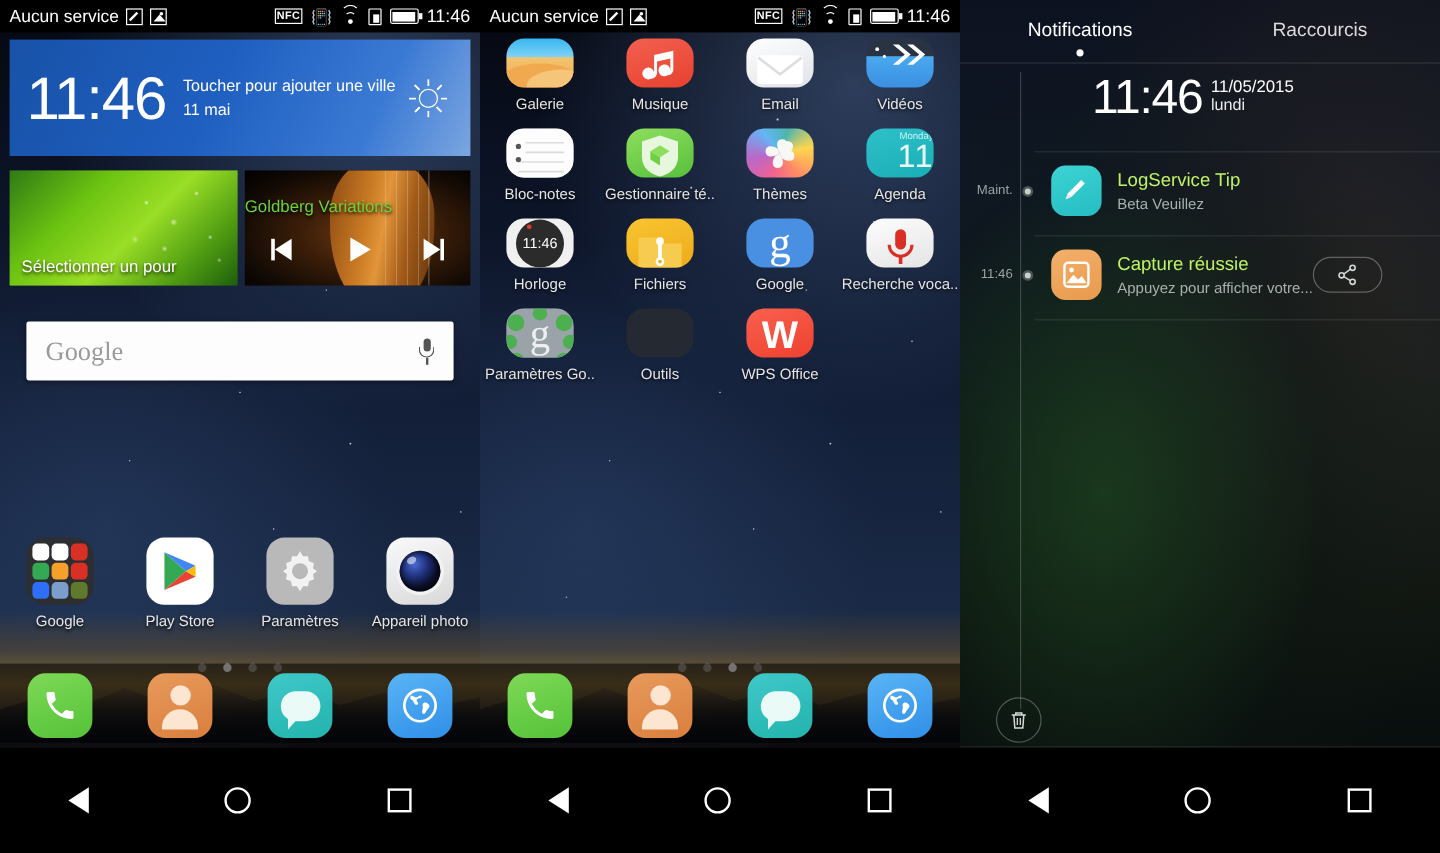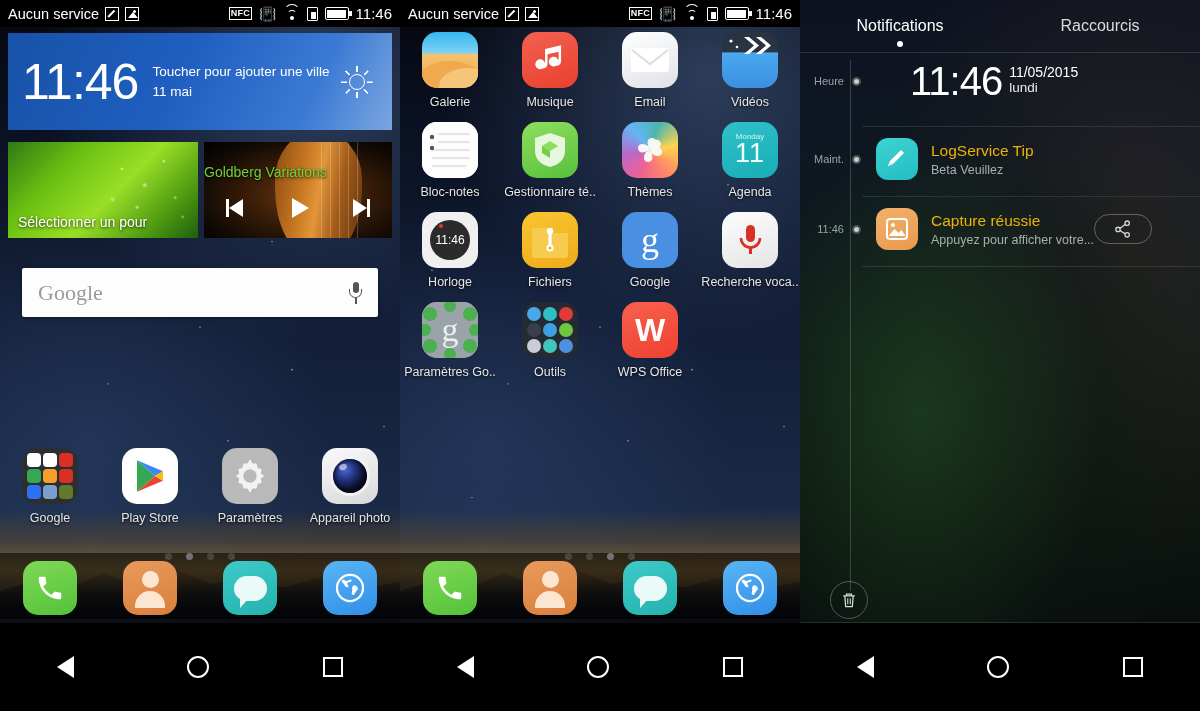--- a/index.html
+++ b/index.html
@@ -201,21 +201,21 @@
   .navbar{ position:absolute; left:0; right:0; bottom:0; height:88px; background:#000;
     display:flex; align-items:center; justify-content:space-around; z-index:25;}
   .nav-back{ width:0;height:0;border-right:17px solid #fff; border-top:11px solid transparent; border-bottom:11px solid transparent;}
   .nav-home{ width:22px;height:22px;border:2.4px solid #fff;border-radius:50%;}
   .nav-rec{ width:20px;height:20px;border:2.4px solid #fff;}
 
   
   .grid{ position:absolute; top:32px; left:0; right:0; }
   .grow{ display:flex; margin-bottom:13px; }
   .gcell{ flex:1; display:flex; flex-direction:column; align-items:center; }
-  .gcell .icon{ width:56px;height:56px; }
+  .gcell .icon{ width:56px;height:41px;align-items:flex-end; }
   .gcell .ilabel{ font-size:12.5px; }
   .gcell.empty{ visibility:hidden; }
 
   .gallery{ background:linear-gradient(180deg,#36b6ef 0%,#7fd3f5 38%,#f3c470 39%,#f0a84e 100%); }
   .gallery:after{ content:""; position:absolute; left:-8%; bottom:0; width:116%; height:48%;
     background:#f0a94f; border-radius:50% 50% 0 0 / 70% 70% 0 0; }
   .gallery:before{ content:""; position:absolute; left:30%; bottom:0; width:90%; height:36%;
     background:#f5c579; border-radius:60% 40% 0 0 / 90% 70% 0 0; z-index:2;}
   .music{ background:linear-gradient(160deg,#f2604f,#e8412f); display:flex;align-items:center;justify-content:center;}
   .videos{ background:linear-gradient(180deg,#2a3342 0%,#2a3342 36%,#49a9ef 37%,#3b8fe0 100%); }
@@ -256,21 +256,21 @@
   .timeline{ position:absolute; left:50px; top:60px; bottom:120px; width:1px; background:rgba(255,255,255,.18); }
   .nrow{ position:absolute; left:0; right:0; display:flex; align-items:center; }
   .nrow .tstamp{ width:44px; text-align:right; color:#9aa3a0; font-size:11px; }
   .nrow .bullet{ width:12px; display:flex; justify-content:center; margin-left:6px; }
   .nrow .bullet i{ width:9px;height:9px;border-radius:50%;background:#c8cfcc; border:2px solid #4b5551; display:block;}
   .nrow .nbody{ flex:1; display:flex; align-items:center; margin-left:14px; }
   .nicon{ width:42px;height:42px;border-radius:12px; display:flex;align-items:center;justify-content:center; flex:none;}
   .nicon.log{ background:linear-gradient(160deg,#3dd3d3,#24bdc3); }
   .nicon.shot{ background:linear-gradient(160deg,#f3b06a,#e89a4d); }
   .ntext{ margin-left:13px; }
-  .ntitle{ color:#eab308; font-size:15.5px; }
+  .ntitle{ color:#bef264; font-size:15.5px; }
   .nsub{ color:#a8b0ad; font-size:12.5px; margin-top:3px; }
   .nshare{ width:58px;height:30px;border-radius:16px;border:1px solid rgba(255,255,255,.3);
     display:flex;align-items:center;justify-content:center; margin-right:14px;}
   .nline{ position:absolute; left:62px; right:0; height:1px; background:rgba(255,255,255,.1); }
   .bigclock{ position:absolute; left:110px; top:62px; display:flex; align-items:flex-start; }
   .bigclock .bt{ color:#fff; font-size:40px; font-weight:300; line-height:.98; letter-spacing:-1px;}
   .bigclock .bd{ margin-left:7px; margin-top:2px; }
   .bigclock .bd .d1{ color:#fff; font-size:14px; line-height:1.15;}
   .bigclock .bd .d2{ color:#e8eceb; font-size:13.5px; line-height:1.15;}
   .trash{ position:absolute; left:30px; bottom:92px; width:38px;height:38px;border-radius:50%;
@@ -692,26 +692,20 @@
         <span>Notifications</span>
         <span class="under"></span>
       </div>
       <div class="ntab inactive">
         <span>Raccourcis</span>
       </div>
     </div>
     <div class="nsep"></div>
     <div class="timeline"></div>
 
-    <div class="nrow" style="top:75px">
-      <div class="tstamp">Heure</div>
-      <div class="bullet">
-          <i></i>
-        </div>
-    </div>
     <div class="bigclock">
       <div class="bt">11:46</div>
       <div class="bd">
         <div class="d1">11/05/2015</div>
         <div class="d2">lundi</div>
       </div>
     </div>
     <div class="nline" style="top:126px"></div>
 
     <div class="nrow" style="top:138px">

